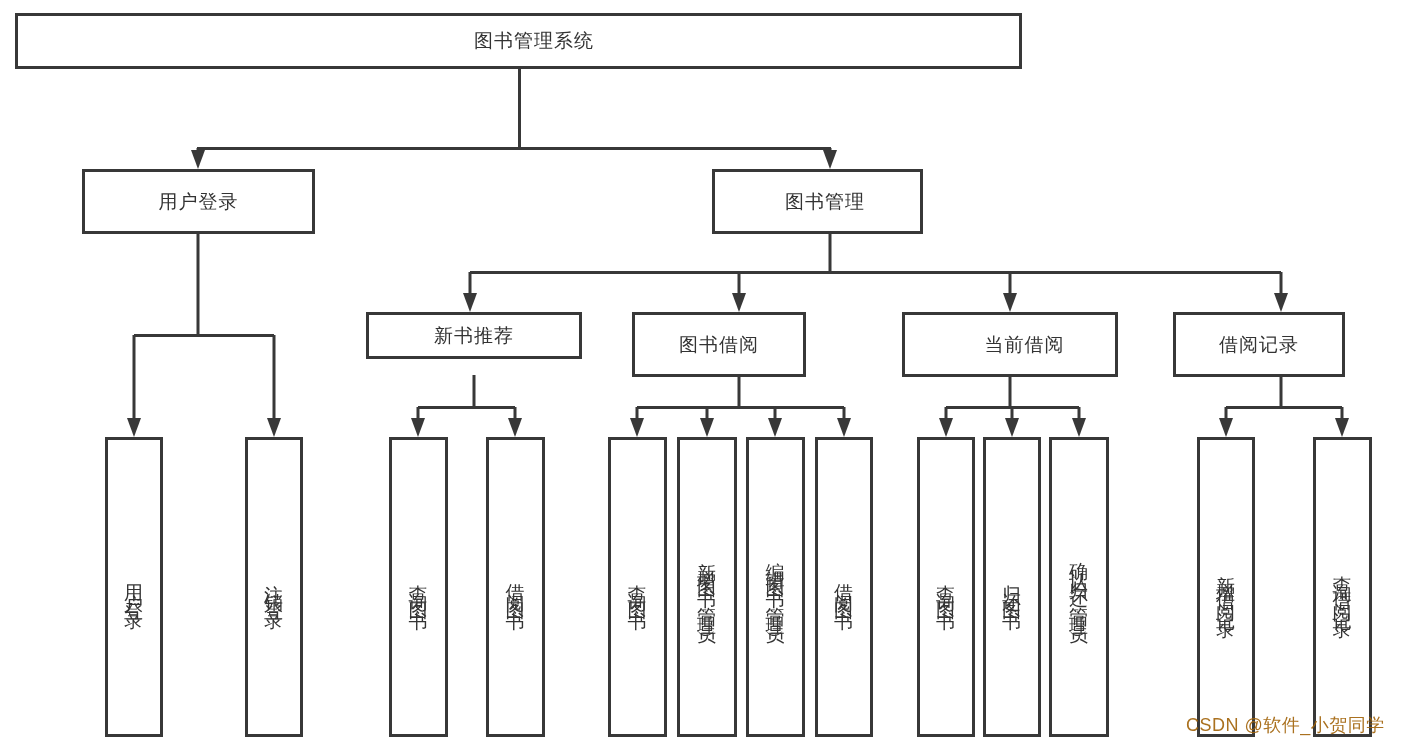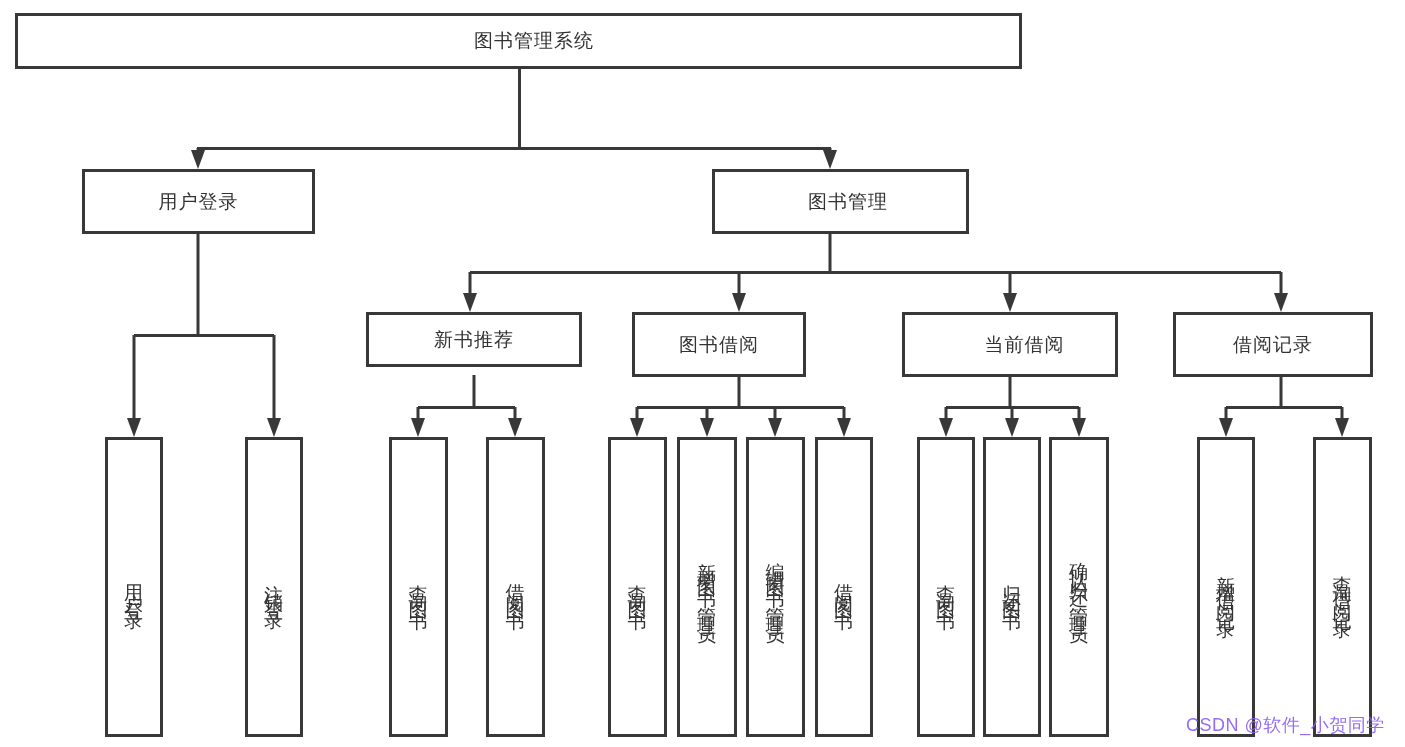--- a/index.html
+++ b/index.html
@@ -43,47 +43,47 @@
     writing-mode: vertical-lr;
     text-orientation: mixed;
     font-size: 19px;
     letter-spacing: 9px;
     line-height: 1;
   }
   
   .n-root        { left: 15px;   top: 13px;  width: 1007px; height: 56px; padding-left: 31px; }
   
   .n-user-login  { left: 82px;   top: 169px; width: 233px;  height: 65px; }
-  .n-book-mgmt   { left: 712px;  top: 169px; width: 257px;  height: 65px; padding-left: 15px; }
+  .n-book-mgmt   { left: 712px;  top: 169px; width: 211px;  height: 65px; padding-left: 15px; }
   
-  .n-new-book    { left: 366px;  top: 312px; width: 216px;  height: 55px; text-align: center; }
+  .n-new-book    { left: 366px;  top: 312px; width: 216px;  height: 47px; text-align: center; }
   .n-book-borrow { left: 632px;  top: 312px; width: 174px;  height: 65px; }
   .n-cur-borrow  { left: 902px;  top: 312px; width: 216px;  height: 65px; padding-left: 29px; }
-  .n-borrow-rec  { left: 1173px; top: 312px; width: 200px;  height: 65px; }
+  .n-borrow-rec  { left: 1173px; top: 312px; width: 172px;  height: 65px; }
   
   .leaf { top: 437px; height: 300px; }
   .l-1  { left: 105px;  width: 58px; }
   .l-2  { left: 245px;  width: 58px; }
   .l-3  { left: 389px;  width: 59px; }
   .l-4  { left: 486px;  width: 59px; }
   .l-5  { left: 608px;  width: 59px; }
   .l-6  { left: 677px;  width: 60px; }
   .l-7  { left: 746px;  width: 59px; }
   .l-8  { left: 815px;  width: 58px; }
   .l-9  { left: 917px;  width: 58px; }
   .l-10 { left: 983px;  width: 58px; }
   .l-11 { left: 1049px; width: 60px; }
   .l-12 { left: 1197px; width: 58px; }
   .l-13 { left: 1313px; width: 59px; }
   #watermark {
     position: absolute;
     left: 1186px;
     top: 713px;
     font-size: 18px;
-    color: #8b5cf6;
+    color: #a16207;
     letter-spacing: 0.5px;
     white-space: nowrap;
     z-index: 5;
     opacity: 0.9;
   }
 </style>
 </head>
 <body>
 
 <div id="canvas">

